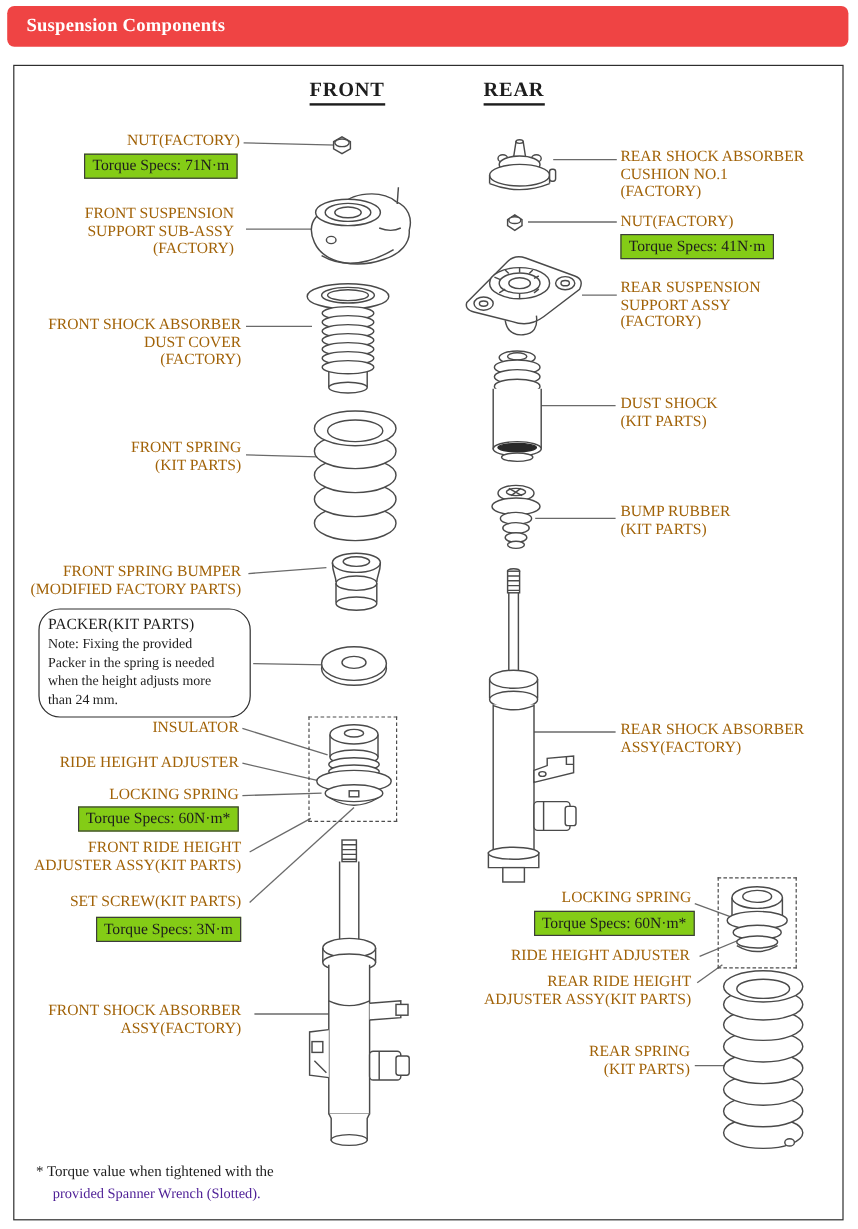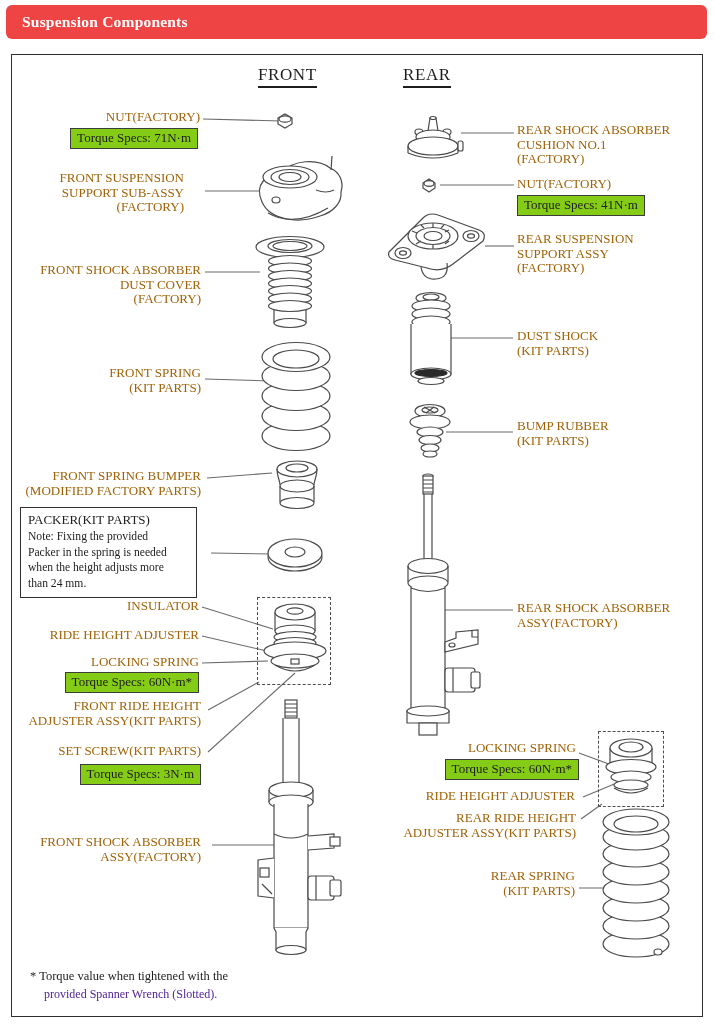--- a/index.html
+++ b/index.html
@@ -3,29 +3,29 @@
 <meta charset="utf-8">
 <style>
   html,body{margin:0;padding:0}
   body{width:715px;height:1024px;background:#fff;position:relative;overflow:hidden;
        font-family:"Liberation Serif",serif;color:#1d1d1d}
   .titlebar{position:absolute;left:6px;top:5px;width:701px;height:34px;background:#ef4444;
        border-radius:6px;color:#fff;display:flex;align-items:center;padding-left:16px;
        box-sizing:border-box;font-weight:bold;font-size:15.5px;letter-spacing:.2px}
   .frame{position:absolute;left:11px;top:54px;width:692px;height:963px;
        border:1.6px solid #2e2e2e;box-sizing:border-box;background:#fff}
-  .colhead{position:absolute;font-weight:normal;font-size:17px;letter-spacing:.6px;
+  .colhead{position:absolute;font-weight:bold;font-size:17px;letter-spacing:.6px;
        border-bottom:2px solid #1d1d1d;padding-bottom:1px}
   .lbl{position:absolute;font-size:13px;line-height:1.12;white-space:pre;color:#a16207}
   .r{text-align:right}
   .torque{position:absolute;font-size:13px;line-height:1.25;border:1.4px solid #3c3c3c;
        padding:1px 6px 2px 6px;background:#84cc16;white-space:pre}
   .dashed{position:absolute;border:1.6px dashed #4d4d4d}
-  .notebox{position:absolute;left:20px;top:507px;width:177px;border:1.6px solid #2f2f2f;
-       border-radius:0;padding:4px 7px 6px 7px;background:#fff;box-sizing:border-box}
+  .notebox{position:absolute;left:32px;top:507px;width:177px;border:1.6px solid #2f2f2f;
+       border-radius:18px;padding:4px 7px 6px 7px;background:#fff;box-sizing:border-box}
   .note-title{font-size:13px;white-space:pre}
   .note-text{font-size:11.6px;line-height:1.34;white-space:pre;margin-top:1px}
   .foot1{position:absolute;left:30px;top:969px;font-size:12.5px;white-space:pre}
   .foot2{position:absolute;left:44px;top:987px;font-size:12px;color:#4c1d95;white-space:pre}
   .draw{position:absolute}
   .draw svg{display:block;overflow:visible}
   .draw path,.draw ellipse,.draw rect,.draw line,.draw polygon{stroke:#4a4a4a;stroke-width:1.2;fill:none}
   .draw .f{fill:#fff}
   .draw .dk{fill:#2a2a2a;stroke:#2a2a2a}
   #leaders{position:absolute;left:0;top:0;pointer-events:none}
@@ -63,21 +63,21 @@
   <line x1="446" y1="432" x2="513" y2="432"></line>
   <line x1="430" y1="610" x2="513" y2="610"></line>
   <line x1="579" y1="753" x2="617" y2="767"></line>
   <line x1="583" y1="797" x2="624" y2="780"></line>
   <line x1="581" y1="819" x2="602" y2="804"></line>
   <line x1="579" y1="888" x2="618" y2="888"></line>
 </svg>
 
 <div class="lbl r" style="right:515px;top:110px">NUT(FACTORY)</div>
 <div class="torque" style="right:517px;top:128px">Torque Specs: 71N·m</div>
-<div class="lbl r" style="right:531px;top:171px">FRONT SUSPENSION
+<div class="lbl r" style="right:520px;top:171px">FRONT SUSPENSION
 SUPPORT SUB-ASSY
 (FACTORY)</div>
 <div class="lbl r" style="right:514px;top:263px">FRONT SHOCK ABSORBER
 DUST COVER
 (FACTORY)</div>
 <div class="lbl r" style="right:514px;top:366px">FRONT SPRING
 (KIT PARTS)</div>
 <div class="lbl r" style="right:514px;top:469px">FRONT SPRING BUMPER
 (MODIFIED FACTORY PARTS)</div>
 

